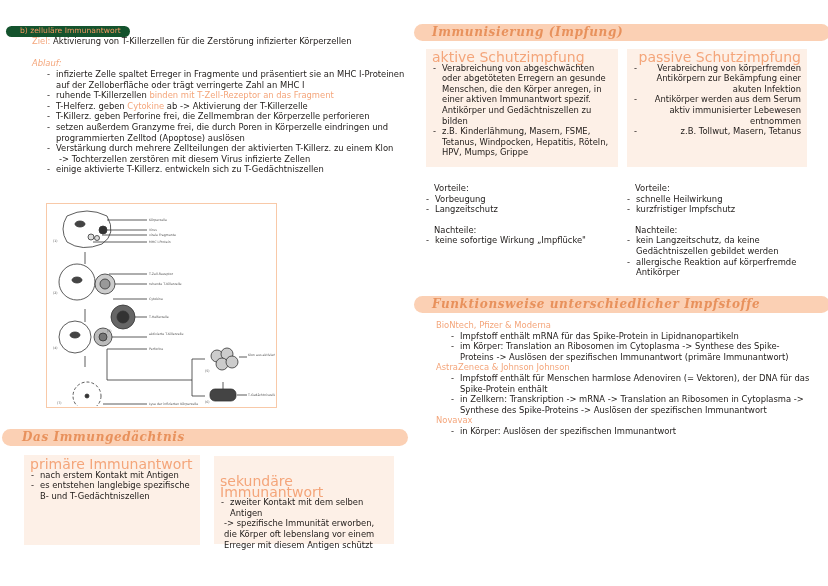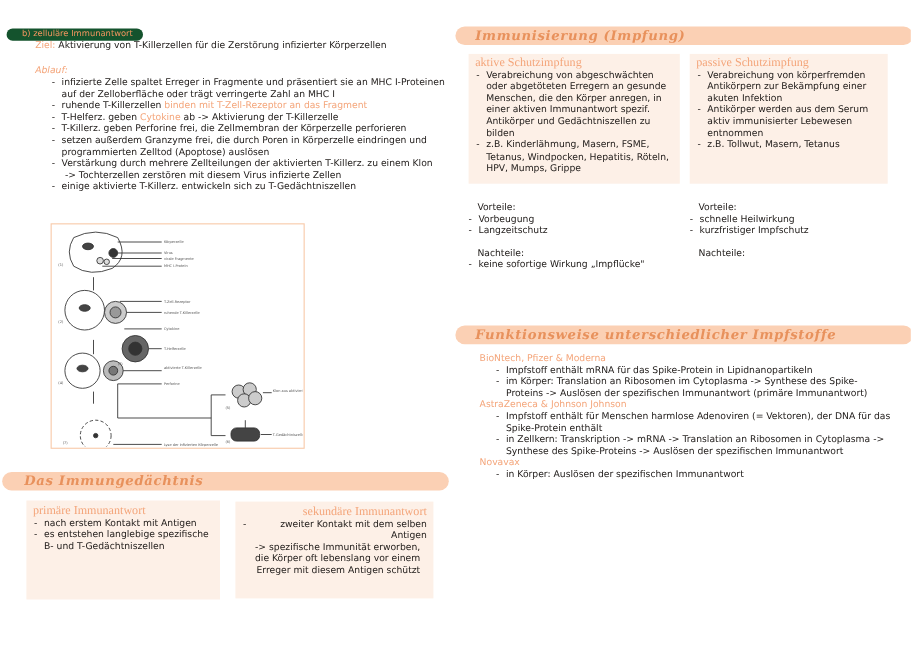--- a/index.html
+++ b/index.html
@@ -7,21 +7,21 @@
   body { font-family: "DejaVu Sans", sans-serif; color: #1e1a18; position: relative; font-size: 8.4px; line-height: 10.6px; }
   .abs { position: absolute; }
   .accent { color: #f4a57a; }
   .pill-small { background: #14532d; border-radius: 7px; padding: 0 6px 0 14px; color: #f2955f; font-size: 7.6px; line-height: 10px; height: 11px; }
   .head-bar { background: #fbd0b4; border-radius: 9px; height: 17px; }
   .head-title { font-family: "DejaVu Serif", serif; font-style: italic; font-weight: bold; color: #e8915c; font-size: 12px; line-height: 17px; letter-spacing: 0.6px; padding-left: 18px; }
   ul.dash { list-style: none; }
   ul.dash li { position: relative; padding-left: 10px; }
   ul.dash li::before { content: "-"; position: absolute; left: 1px; top: 0; }
   .box { background: #fdf0e7; }
-  .box-title { color: #f4a57a; font-size: 11px; font-family: Liberation Serif, serif; }
+  .box-title { color: #f4a57a; font-size: 14px; }
   .fig { border: 1.5px solid #f8c9a8; background: #fff; }
   .fig svg text { font-family: "DejaVu Sans", sans-serif; font-size: 3.2px; fill: #555; }
 </style>
 </head>
 <body>
 
 <div class="abs pill-small" style="left:6px; top:26px; width:124px;">b) zelluläre Immunantwort</div>
 
 <div class="abs" style="left:32px; top:36px; width:380px;">
   <span class="accent">Ziel:</span>
@@ -124,41 +124,41 @@
 </div>
 
 <div class="abs box" style="left:24px; top:455px; width:176px; height:90px; padding:4px 6px;">
   <div class="box-title">primäre Immunantwort</div>
   <ul class="dash">
     <li>nach erstem Kontakt mit Antigen</li>
     <li>es entstehen langlebige spezifische B- und T-Gedächtniszellen</li>
   </ul>
 </div>
 
-<div class="abs box" style="left:214px; top:456px; width:180px; height:88px; padding:4px 6px;text-align:right;">
+<div class="abs box" style="left:214px; top:456px; width:180px; height:88px; padding:20px 6px;">
   <div class="box-title">sekundäre Immunantwort</div>
   <ul class="dash">
     <li>zweiter Kontakt mit dem selben Antigen</li>
   </ul>
   <div style="padding-left:4px; padding-right:6px; text-indent:0;">-&gt; spezifische Immunität erworben, die Körper oft lebenslang vor einem Erreger mit diesem Antigen schützt</div>
 </div>
 
 <div class="abs head-bar" style="left:414px; top:24px; width:416px;">
   <div class="head-title">Immunisierung (Impfung)</div>
 </div>
 
 <div class="abs box" style="left:426px; top:49px; width:192px; height:118px; padding:3px 6px;">
   <div class="box-title">aktive Schutzimpfung</div>
   <ul class="dash">
     <li>Verabreichung von abgeschwächten oder abgetöteten Erregern an gesunde Menschen, die den Körper anregen, in einer aktiven Immunantwort spezif. Antikörper und Gedächtniszellen zu bilden</li>
     <li>z.B. Kinderlähmung, Masern, FSME, Tetanus, Windpocken, Hepatitis, Röteln, HPV, Mumps, Grippe</li>
   </ul>
 </div>
 
-<div class="abs box" style="left:627px; top:49px; width:180px; height:118px; padding:3px 6px;">
+<div class="abs box" style="left:627px; top:49px; width:180px; height:118px; padding:3px 6px;text-align:right;">
   <div class="box-title">passive Schutzimpfung</div>
   <ul class="dash">
     <li>Verabreichung von körperfremden Antikörpern zur Bekämpfung einer akuten Infektion</li>
     <li>Antikörper werden aus dem Serum aktiv immunisierter Lebewesen entnommen</li>
     <li>z.B. Tollwut, Masern, Tetanus</li>
   </ul>
 </div>
 
 <div class="abs" style="left:434px; top:183px; width:180px;">
   <div>Vorteile:</div>
@@ -172,20 +172,24 @@
   </ul>
 </div>
 
 <div class="abs" style="left:635px; top:183px; width:172px;">
   <div>Vorteile:</div>
   <ul class="dash" style="margin-left:-9px">
     <li>schnelle Heilwirkung</li>
     <li>kurzfristiger Impfschutz</li>
   </ul>
   <div style="margin-top:10px">Nachteile:</div>
+  <ul class="dash" style="margin-left:-9px">
+    <li>kein Langzeitschutz, da keine Gedächtniszellen gebildet werden</li>
+    <li>allergische Reaktion auf körperfremde Antikörper</li>
+  </ul>
 </div>
 
 <div class="abs head-bar" style="left:414px; top:296px; width:416px;">
   <div class="head-title">Funktionsweise unterschiedlicher Impfstoffe</div>
 </div>
 
 <div class="abs" style="left:436px; top:320px; width:392px;">
   <div class="accent">BioNtech, Pfizer &amp; Moderna</div>
   <ul class="dash" style="margin-left:14px; width:360px;">
     <li>Impfstoff enthält mRNA für das Spike-Protein in Lipidnanopartikeln</li>

